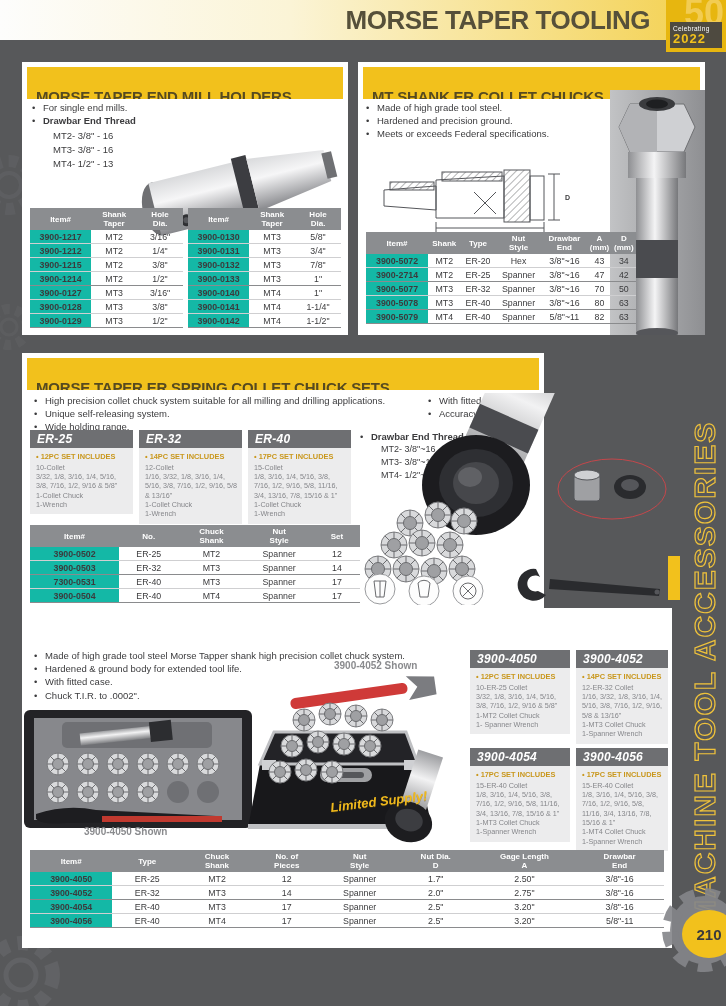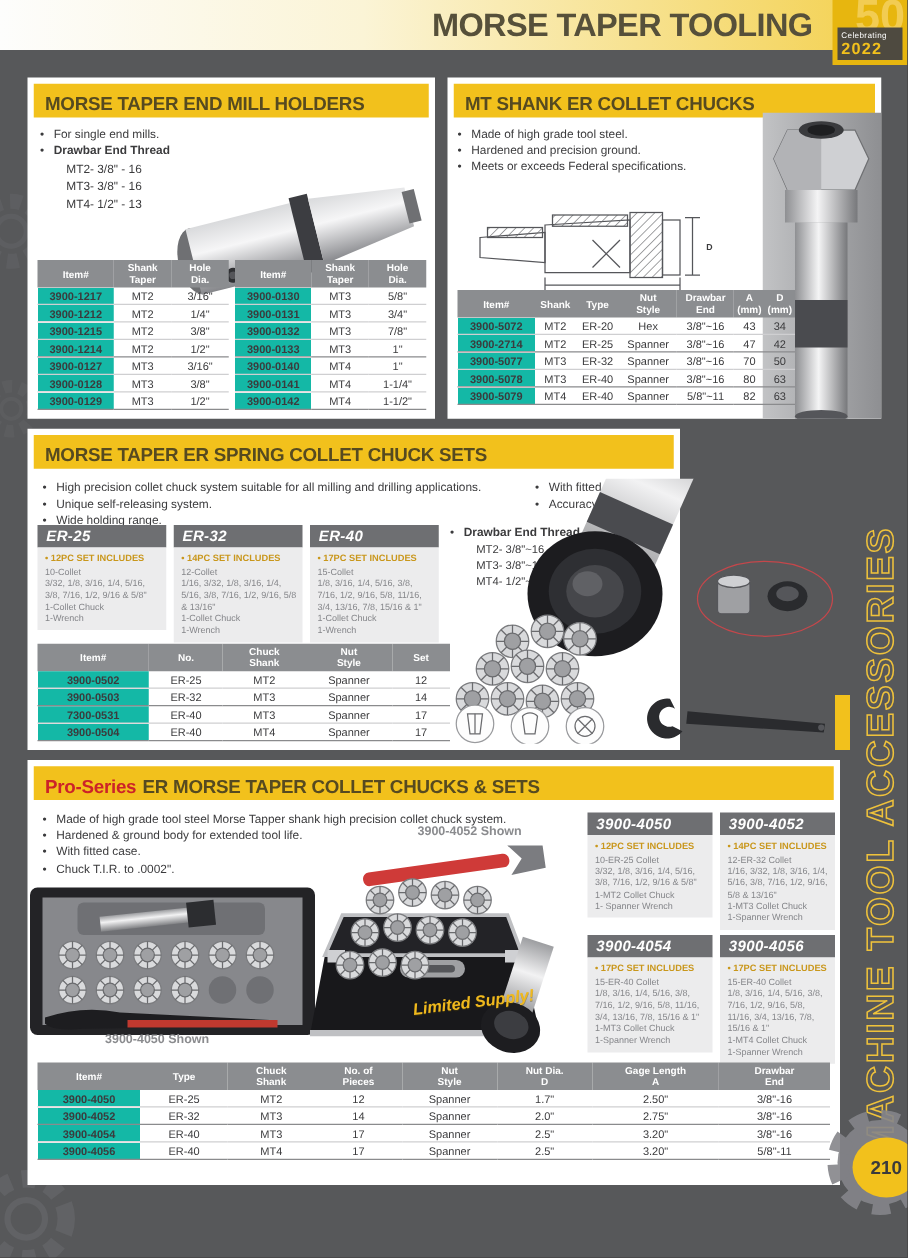--- a/index.html
+++ b/index.html
@@ -13,24 +13,24 @@
   .badge{position:absolute;right:0;top:0;width:60px;height:52px;background:#E7B60F;overflow:hidden;}
   .badge-50{position:absolute;right:2px;top:-8px;font-size:36px;font-weight:bold;color:#F2CC52;}
   .badge-dark{position:absolute;left:4px;top:22px;width:52px;height:26px;background:#4E4A40;
               display:flex;flex-direction:column;justify-content:center;padding-left:3px;box-sizing:border-box;}
   .badge-cel{font-size:6.5px;color:#fff;letter-spacing:0.3px;}
   .badge-year{font-size:13px;font-weight:bold;color:#F2C11C;letter-spacing:1px;line-height:1;}
   
   .panel{position:absolute;background:#fff;}
   .p1{left:22px;top:62px;width:326px;height:273px;}
   .p2{left:358px;top:62px;width:347px;height:273px;}
-  .p3{left:22px;top:343px;width:522px;height:257px;}
+  .p3{left:22px;top:353px;width:522px;height:257px;}
   .p4{left:22px;top:608px;width:650px;height:340px;}
   .secbar{position:absolute;left:5px;right:5px;top:5px;height:27px;background:#F2C11C;
-          color:#564A20;font-weight:bold;font-size:15px;line-height:27px;padding:3px 9px;
+          color:#564A20;font-weight:bold;font-size:15px;line-height:27px;padding:16px 9px;
           letter-spacing:-0.2px;white-space:nowrap;overflow:hidden;box-sizing:border-box;}
   .secbar .red{color:#CC2229;margin-right:5px;}
   
   .blist{position:absolute;}
   .bl{display:flex;font-size:9.5px;color:#3B3B3D;margin:1.5px 0;line-height:1.25;}
   .bl .dot{width:11px;flex:0 0 11px;}
   .bl.bold .tx{font-weight:bold;}
   .plines{position:absolute;font-size:9.5px;color:#3B3B3D;line-height:1.45;}
   .plines div{white-space:nowrap;}
   
@@ -587,21 +587,20 @@
 
       <g fill="#2a2b2e">
         <path d="M178,176 a16,16 0 1 0 10,26 l-8,-4 a8,8 0 1 1 2,-14 z"></path>
         <polygon points="192,186 302,196 301,203 191,196"></polygon>
         <circle cx="299" cy="199" r="2.5" fill="#55565a"></circle>
       </g>
     </svg>
   </div>
 
   <div class="panel p4">
-    <div class="secbar"><span class="red">Pro-Series</span><span>ER MORSE TAPER COLLET CHUCKS &amp; SETS</span></div>
     <div class="blist" style="left:12px;top:40px;width:400px;">
         <div class="bl">
           <span class="dot">•</span>
           <span class="tx">Made of high grade tool steel Morse Tapper shank high precision collet chuck system.</span>
         </div>
         <div class="bl">
           <span class="dot">•</span>
           <span class="tx">Hardened &amp; ground body for extended tool life.</span>
         </div>
         <div class="bl">

